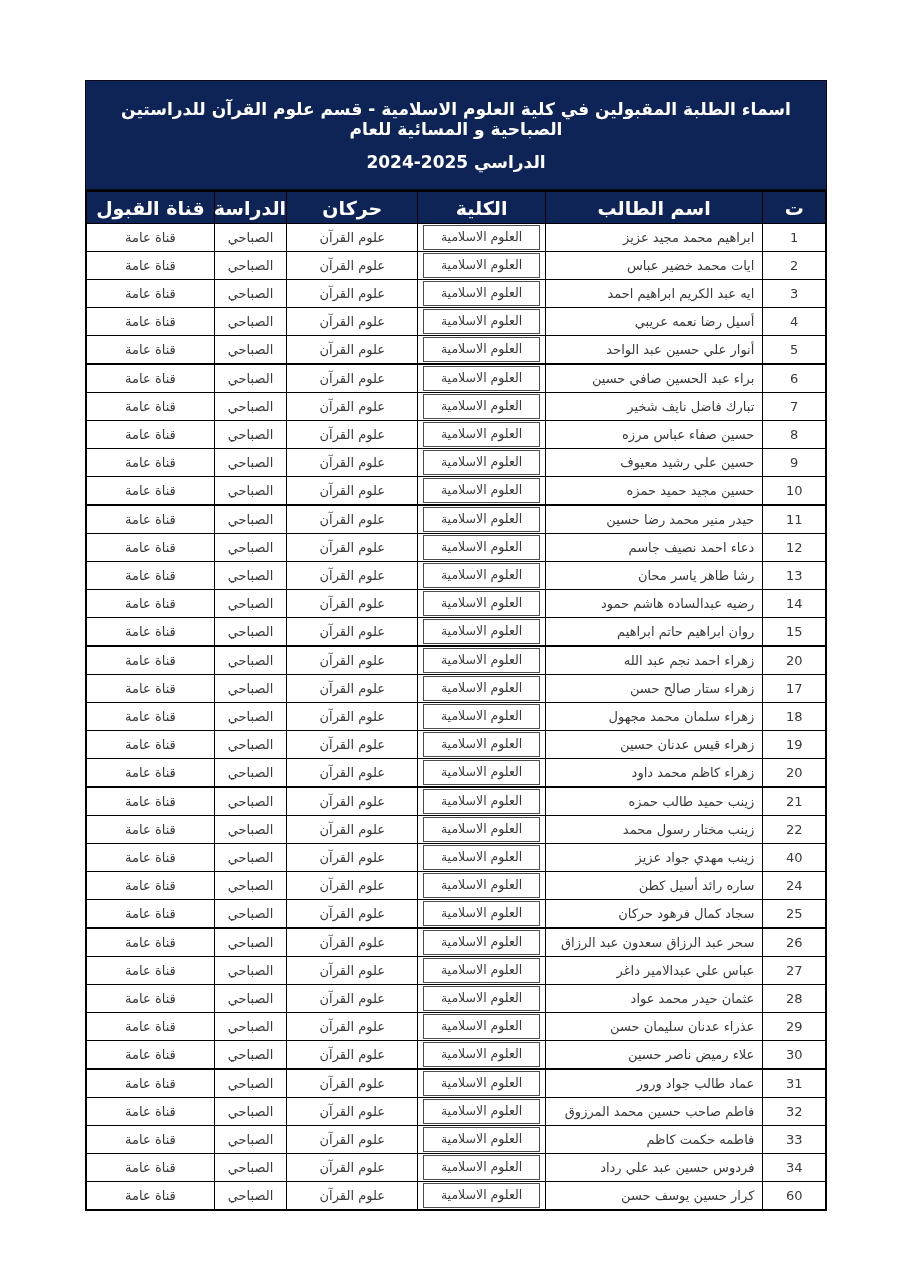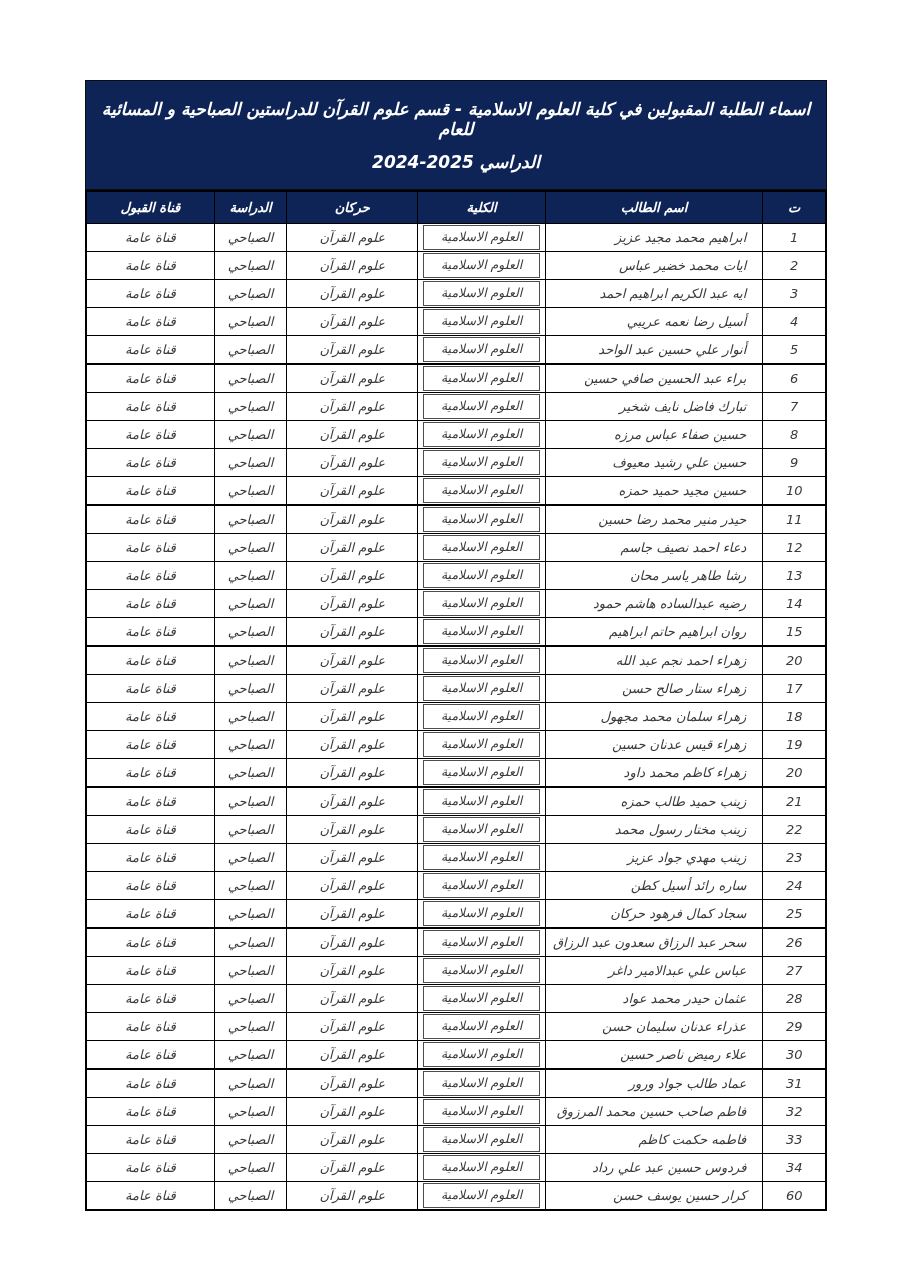--- a/index.html
+++ b/index.html
@@ -6,52 +6,52 @@
     --navy:#0e2457;
     --border:#000000;
     --cell-text:#3a3a3a;
     --header-text:#ffffff;
   }
   html,body{margin:0;padding:0;}
   body{
     width:905px;height:1280px;background:#ffffff;position:relative;
     font-family:"DejaVu Sans", sans-serif;
   }
-  .sheet{position:absolute;left:85px;top:80px;width:742px;font-style:italic;}
+  .sheet{position:absolute;left:85px;top:80px;width:742px;}
   .banner{
     background:var(--navy);
     border:1px solid #0b0b16;
     box-sizing:border-box;
     height:110px;
     display:flex;flex-direction:column;align-items:center;justify-content:center;
     row-gap:13px;
     color:var(--header-text);
     font-weight:bold;font-size:17px;
     direction:rtl;text-align:center;
     padding:0 14px;
   }
   table.students{
     width:100%;border-collapse:collapse;table-layout:fixed;
     direction:rtl;
     border:2px solid var(--border);
   }
   table.students th{
     background:var(--navy);color:var(--header-text);
-    font-size:13px;font-weight:bold;height:31px;
+    font-size:19px;font-weight:bold;height:31px;
     border:1px solid var(--border);
     padding:0;text-align:center;
   }
   table.students td{
     border:1px solid var(--border);
     height:26.7px;box-sizing:border-box;
     font-size:13px;color:var(--cell-text);
     text-align:center;padding:0;
     overflow:hidden;white-space:nowrap;
   }
-  table.students td.name-cell{text-align:right;padding-right:16px;}
+  table.students td.name-cell{text-align:right;padding-right:8px;}
   table.students tbody tr:nth-child(5n) td{border-bottom-width:2px;}
   .college-box{
     border:1px solid #4d4d4d;
     margin:1px 5px;
     padding:1px 2px 2px;
     font-size:12.5px;
     line-height:1.6;
   }
 </style>
 </head>
@@ -298,21 +298,21 @@
           <td>22</td>
           <td class="name-cell">زينب مختار رسول محمد</td>
           <td>
             <div class="college-box">العلوم الاسلامية</div>
           </td>
           <td>علوم القرآن</td>
           <td>الصباحي</td>
           <td>قناة عامة</td>
         </tr>
         <tr>
-          <td>23</td>
+          <td>40</td>
           <td class="name-cell">زينب مهدي جواد عزيز</td>
           <td>
             <div class="college-box">العلوم الاسلامية</div>
           </td>
           <td>علوم القرآن</td>
           <td>الصباحي</td>
           <td>قناة عامة</td>
         </tr>
         <tr>
           <td>24</td>

